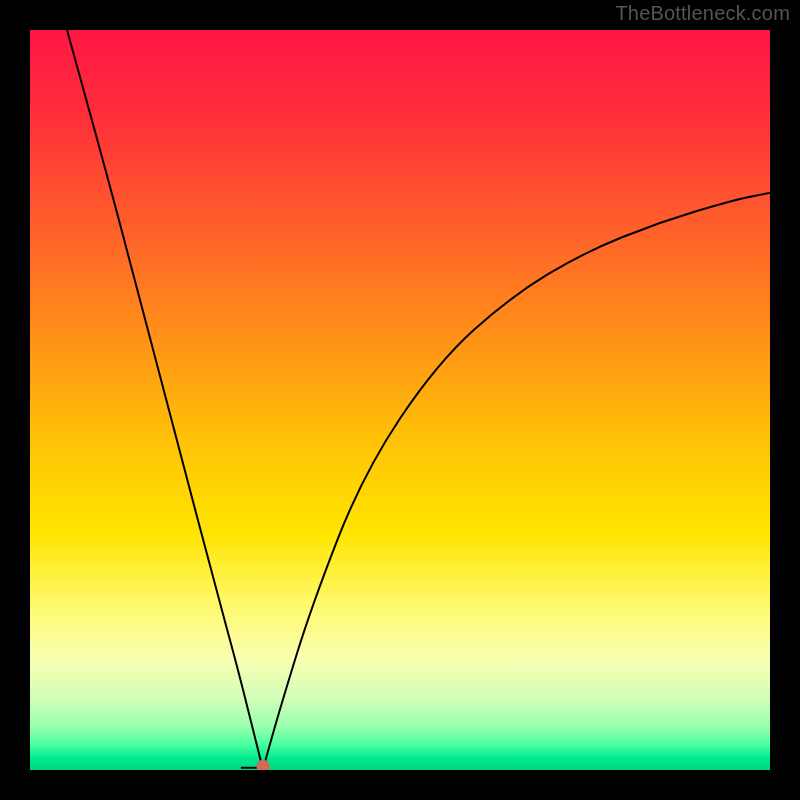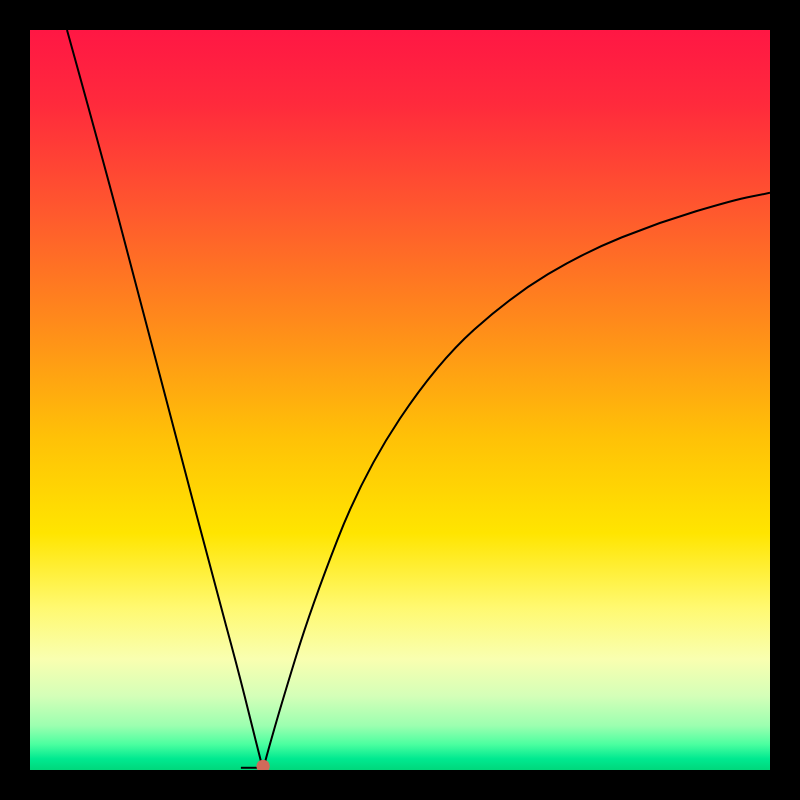--- a/index.html
+++ b/index.html
@@ -43,20 +43,21 @@
     left: 0;
     top: 0;
     width: 100%;
     height: 100%;
   }
 </style>
 </head>
 <body>
 
 <div class="outer">
+  <div class="watermark">TheBottleneck.com</div>
 
   <div class="plot-area">
     <svg class="gradient-bg" viewBox="0 0 100 100" preserveAspectRatio="none">
       <defs>
         <linearGradient id="bg-grad" x1="0" y1="0" x2="0" y2="1">
             <stop offset="0%" stop-color="#ff1744"></stop>
             <stop offset="10%" stop-color="#ff2a3c"></stop>
             <stop offset="25%" stop-color="#ff5a2d"></stop>
             <stop offset="40%" stop-color="#ff8c1a"></stop>
             <stop offset="55.00000000000001%" stop-color="#ffc107"></stop>

